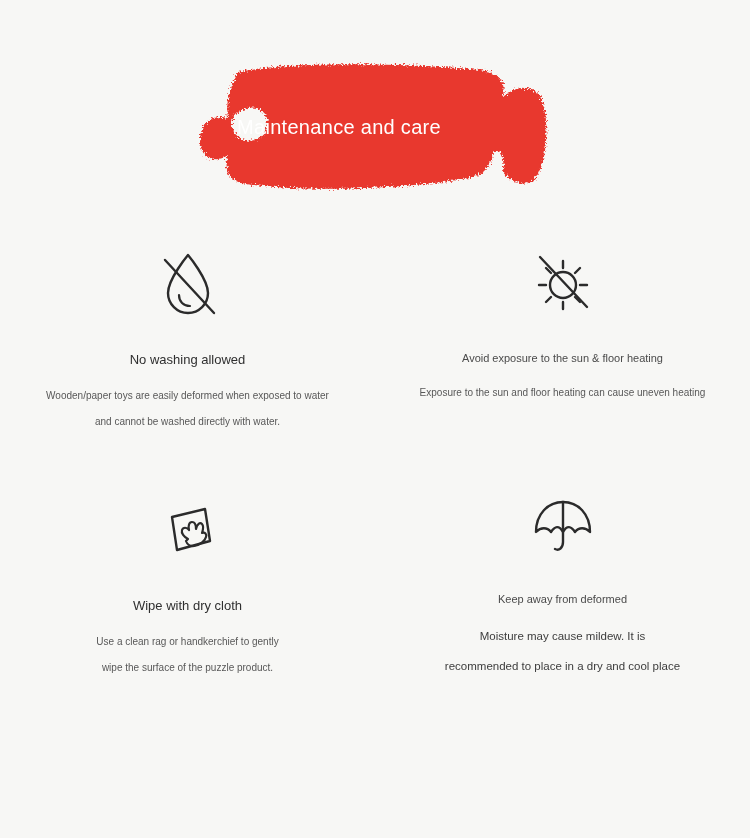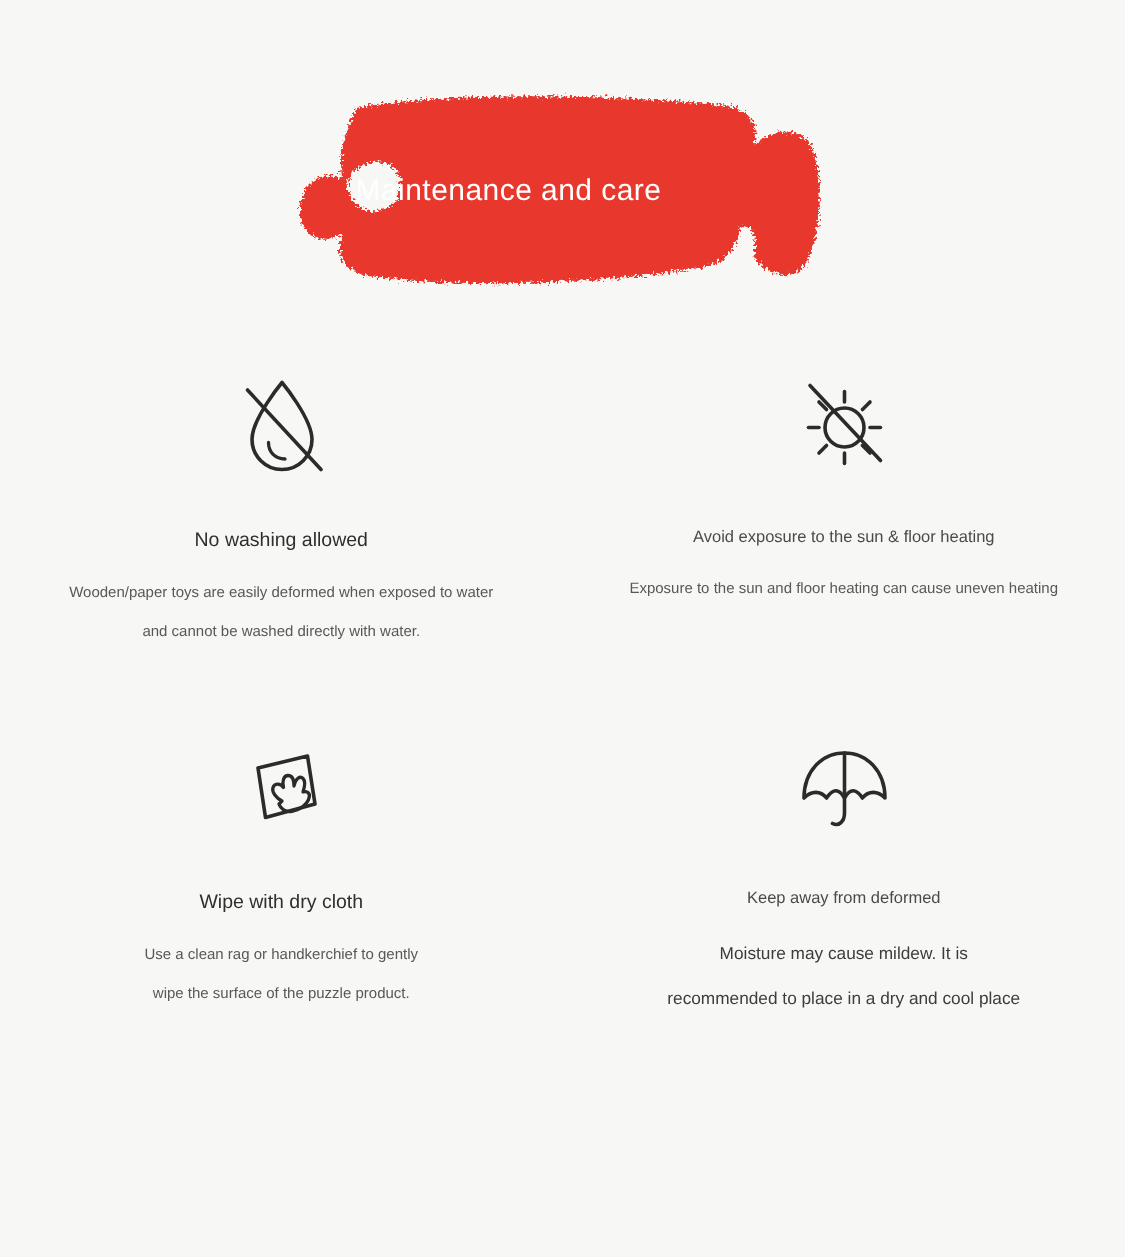--- a/index.html
+++ b/index.html
@@ -57,20 +57,21 @@
   }
   .cell {
     width: 375px;
     box-sizing: border-box;
     display: flex;
     flex-direction: column;
     align-items: center;
   }
   .cell-bottom {
     margin-top: 46px;
+    justify-content: flex-end;
   }
   .icon-box {
     height: 86px;
     display: flex;
     align-items: center;
     justify-content: center;
   }
   .item-title {
     margin-top: 26px;
     font-size: 13px;

